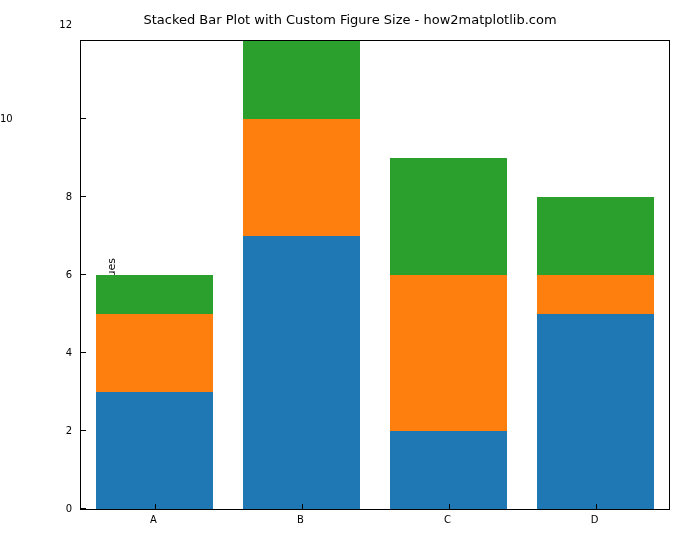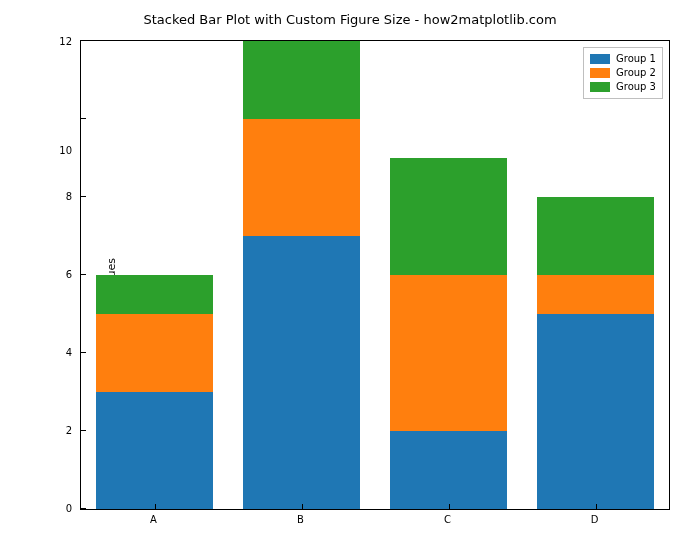--- a/index.html
+++ b/index.html
@@ -159,44 +159,30 @@
       </div>
 
     <div id="xticks">
         <div class="tick-x" style="left: 73.5px;"></div>
         <div class="tick-x" style="left: 220.5px;"></div>
         <div class="tick-x" style="left: 367.5px;"></div>
         <div class="tick-x" style="left: 514.5px;"></div>
       </div>
 
 
-    <div class="legend" id="legend">
-        <div class="legend-row">
-          <div class="swatch" style="background: rgb(31, 119, 180);"></div>
-          <span>Group 1</span>
-        </div>
-        <div class="legend-row">
-          <div class="swatch" style="background: rgb(255, 127, 14);"></div>
-          <span>Group 2</span>
-        </div>
-        <div class="legend-row">
-          <div class="swatch" style="background: rgb(44, 160, 44);"></div>
-          <span>Group 3</span>
-        </div>
-      </div>
   </div>
 
   <div id="yticklabels">
       <div class="tick-y-label" style="left: 0px; width: 72px; top: 508px; text-align: right;">0</div>
       <div class="tick-y-label" style="left: 0px; width: 72px; top: 430px; text-align: right;">2</div>
       <div class="tick-y-label" style="left: 0px; width: 72px; top: 352px; text-align: right;">4</div>
       <div class="tick-y-label" style="left: 0px; width: 72px; top: 274px; text-align: right;">6</div>
       <div class="tick-y-label" style="left: 0px; width: 72px; top: 196px; text-align: right;">8</div>
-      <div class="tick-y-label" style="left: 0px; width: 72px; top: 118px; text-align: right; margin-top: 32px;">10</div>
-      <div class="tick-y-label" style="left: 0px; width: 72px; top: 41px; text-align: right;">12</div>
+      <div class="tick-y-label" style="left: 0px; width: 72px; top: 118px; text-align: left;">10</div>
+      <div class="tick-y-label" style="left: 0px; width: 72px; top: 24px; text-align: right;">12</div>
     </div>
 
   <div id="xticklabels">
       <div class="tick-x-label" style="left: 153.5px; top: 514px;">A</div>
       <div class="tick-x-label" style="left: 300.5px; top: 514px;">B</div>
       <div class="tick-x-label" style="left: 447.5px; top: 514px;">C</div>
       <div class="tick-x-label" style="left: 594.5px; top: 514px;">D</div>
     </div>
 </div>
 

